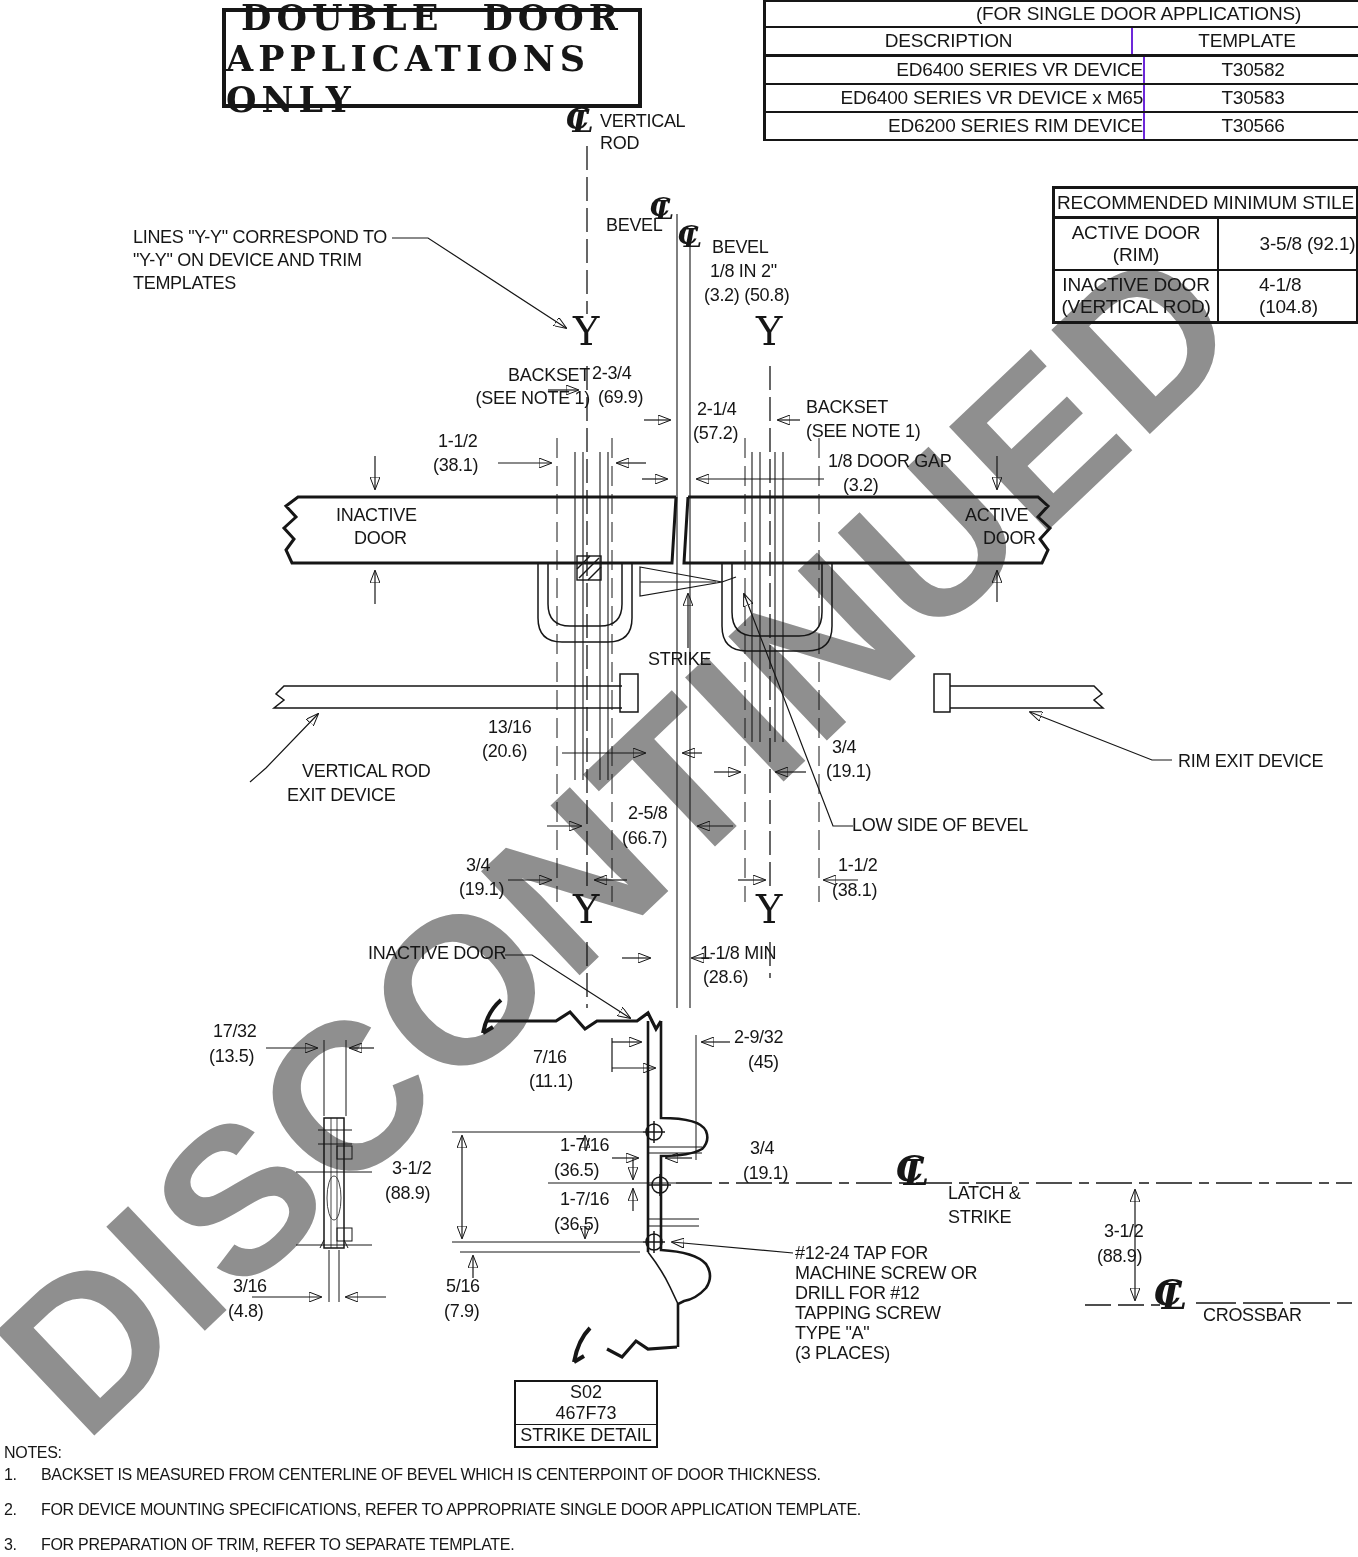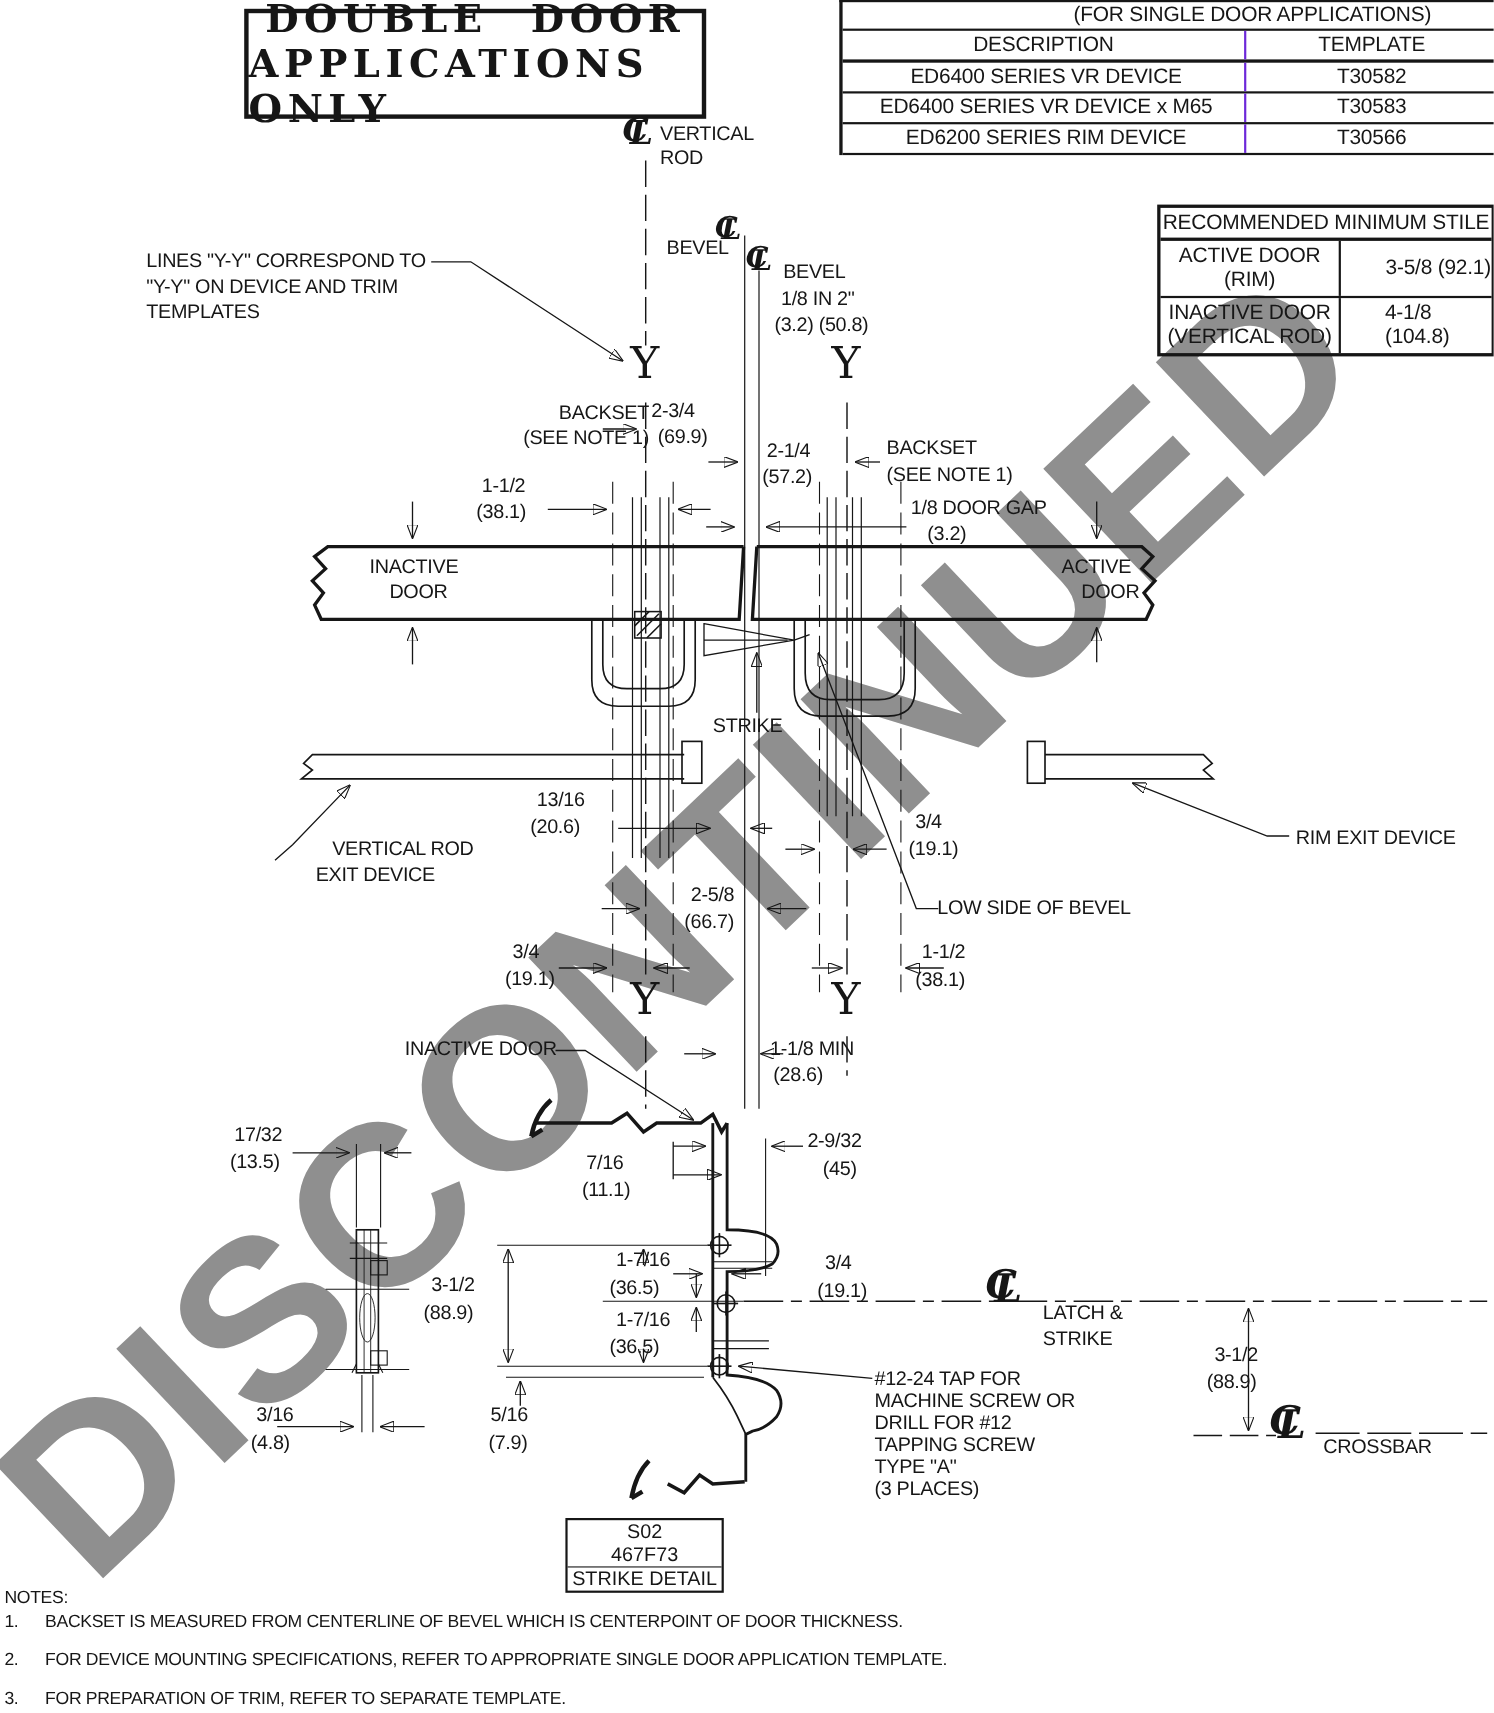--- a/index.html
+++ b/index.html
@@ -19,21 +19,21 @@
   .titlebox{position:absolute;left:222px;top:8px;width:412px;height:92px;z-index:3;
       border:4px solid #161616;display:flex;flex-direction:column;justify-content:center;align-items:center;
       font-family:"DejaVu Serif",serif;font-size:35px;font-weight:600;letter-spacing:5px;word-spacing:22px;}
   
   .sdt{position:absolute;left:763px;top:0;width:595px;z-index:3;border-left:3px solid #161616;
        border-top:2px solid #161616;font-size:19px;letter-spacing:-0.2px;}
   .sdt .cap{height:24px;line-height:24px;border-bottom:2px solid #161616;text-align:center;padding-left:150px;}
   .sdt .r{display:flex;border-bottom:2px solid #161616;height:26px;line-height:26px;}
   .sdt .hr2{border-bottom:3px solid #161616;}
   .sdt .c1{width:365px;border-right:2px solid #6d28d9;text-align:center;}
-  .sdt .r.data .c1{text-align:center;padding-left:5px;width:360px;}
+  .sdt .r.data .c1{text-align:right;padding-left:5px;width:360px;margin-left:12px;}
   .sdt .c2{flex:1;text-align:center;}
   
   .stt{position:absolute;left:1052px;top:186px;width:301px;z-index:3;border:3px solid #161616;
        font-size:19px;letter-spacing:-0.2px;}
   .stt .hd{height:27px;line-height:27px;border-bottom:3px solid #161616;text-align:center;}
   .stt .r{display:flex;border-bottom:2px solid #161616;}
   .stt .r:last-child{border-bottom:none;}
   .stt .c1{width:162px;border-right:2px solid #161616;text-align:center;padding:3px 0;}
   .stt .c2{flex:1;display:flex;align-items:center;justify-content:center;margin-left:40px;}
   

